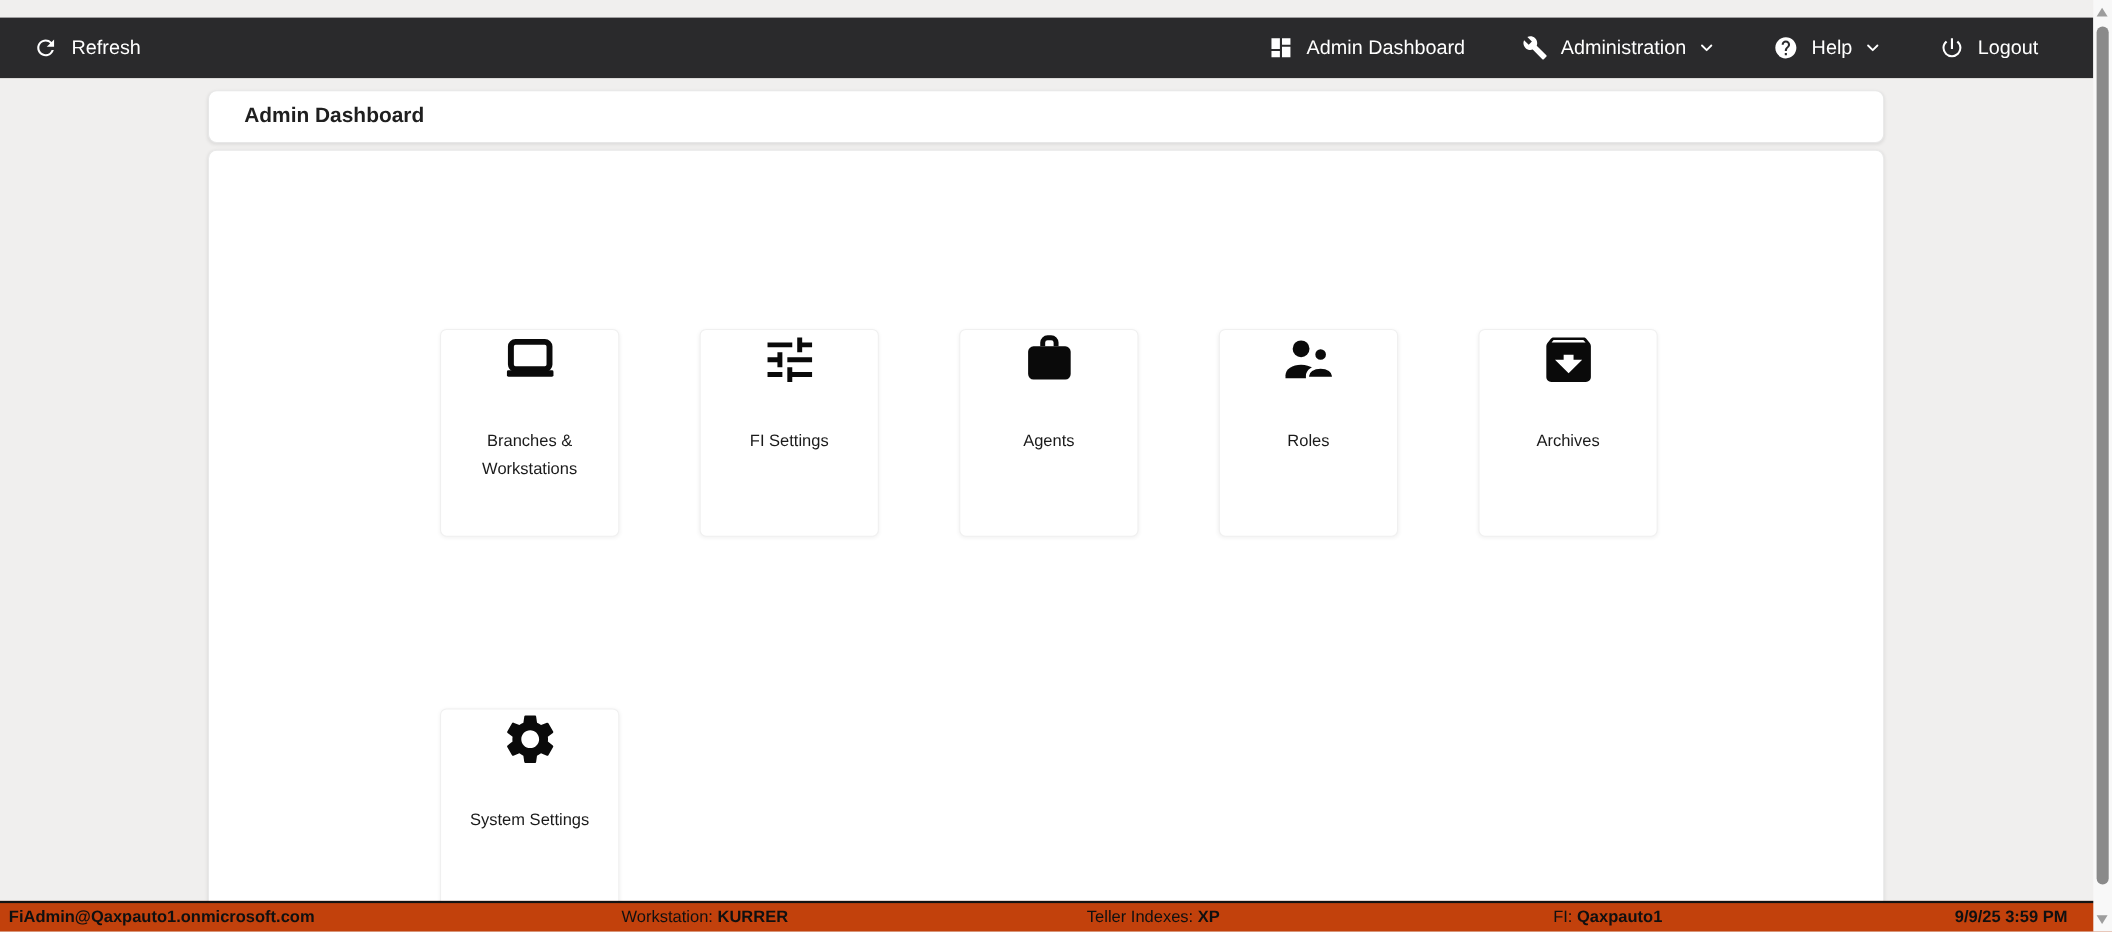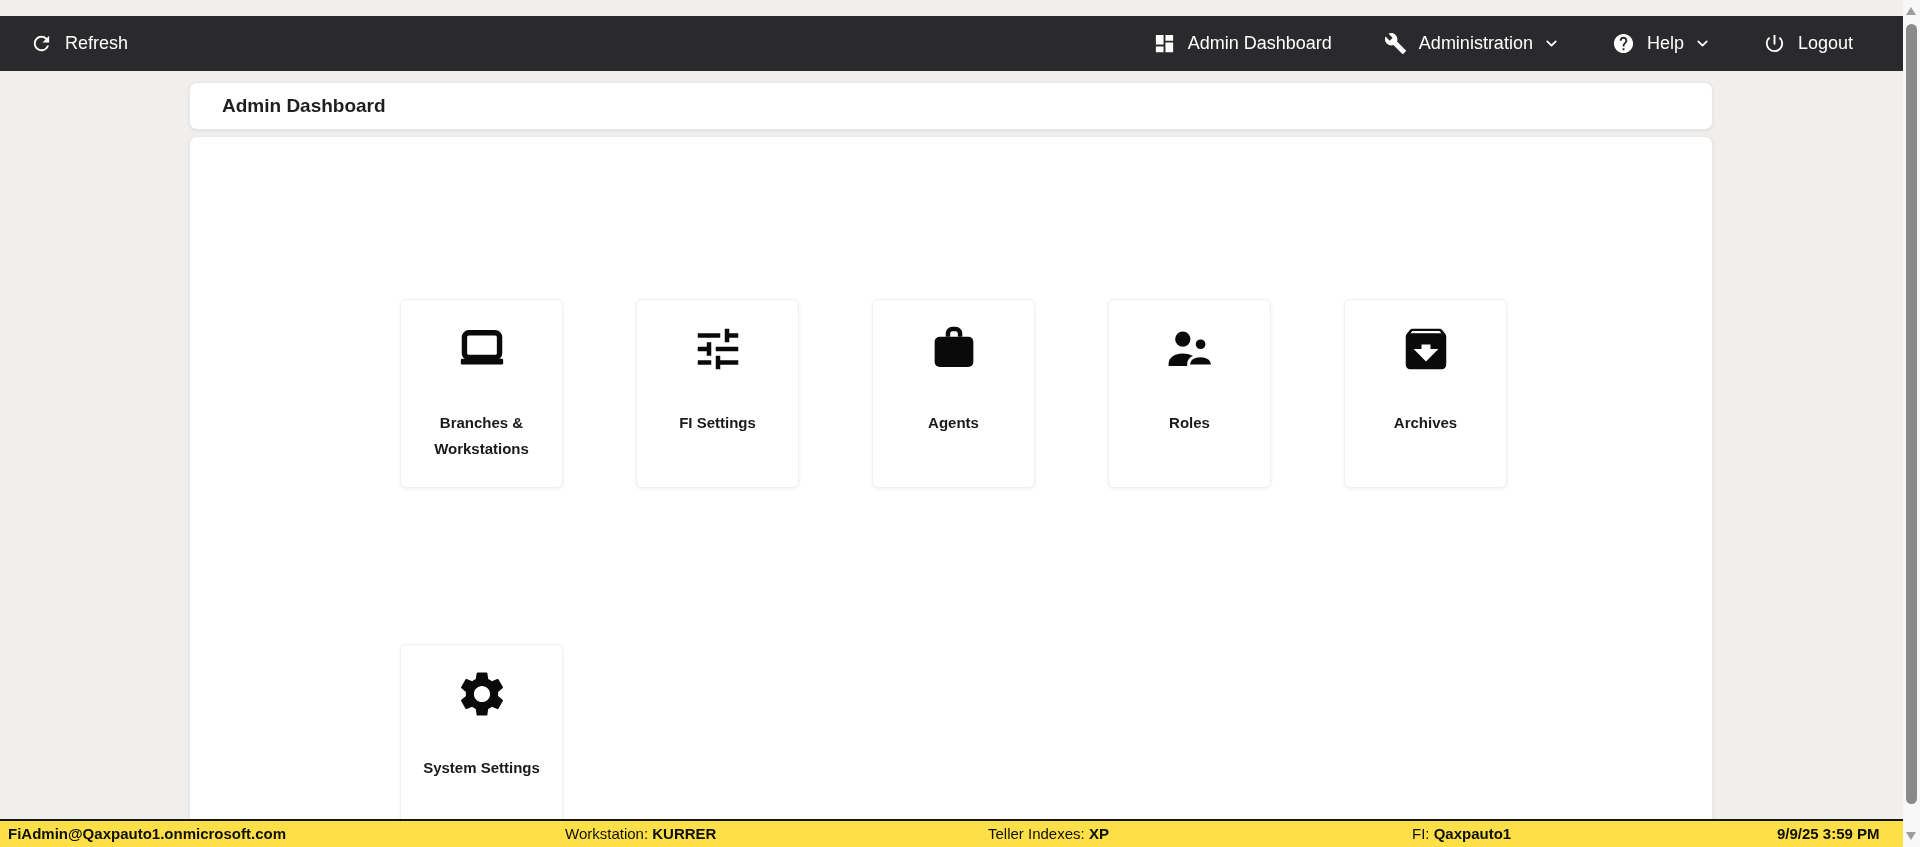--- a/index.html
+++ b/index.html
@@ -66,36 +66,34 @@
     row-gap: 156px;
   }
   .tile {
     width: 163px; height: 189px;
     background: #fff;
     border: 1px solid #f0f0f0;
     border-radius: 6px;
     box-shadow: 0 1px 4px rgba(0,0,0,0.06);
     cursor: pointer;
     display: flex; flex-direction: column; align-items: center;
-    padding-top: 22px;
-    font-weight: bold;
   }
   .tile-icon { width: 54px; height: 54px; fill: #0a0a0a; color: #0a0a0a; }
   .tile-label {
     margin-top: 34px;
     font-size: 15px; line-height: 26px;
     color: #1a1a1a; text-align: center;
     padding: 0 10px;
   }
 
   
   .statusbar {
     position: absolute; left: 0; bottom: 0;
     width: 1920px; height: 28px;
-    background: #fde047;
+    background: #c2410c;
     border-top: 2px solid #141414;
     font-size: 15px; color: #101010;
   }
   .statusbar .seg { position: absolute; top: 4px; white-space: nowrap; }
   .b { font-weight: bold; }
 
   
   .scrollbar {
     position: absolute; top: 0; right: 0;
     width: 17px; height: 847px;

